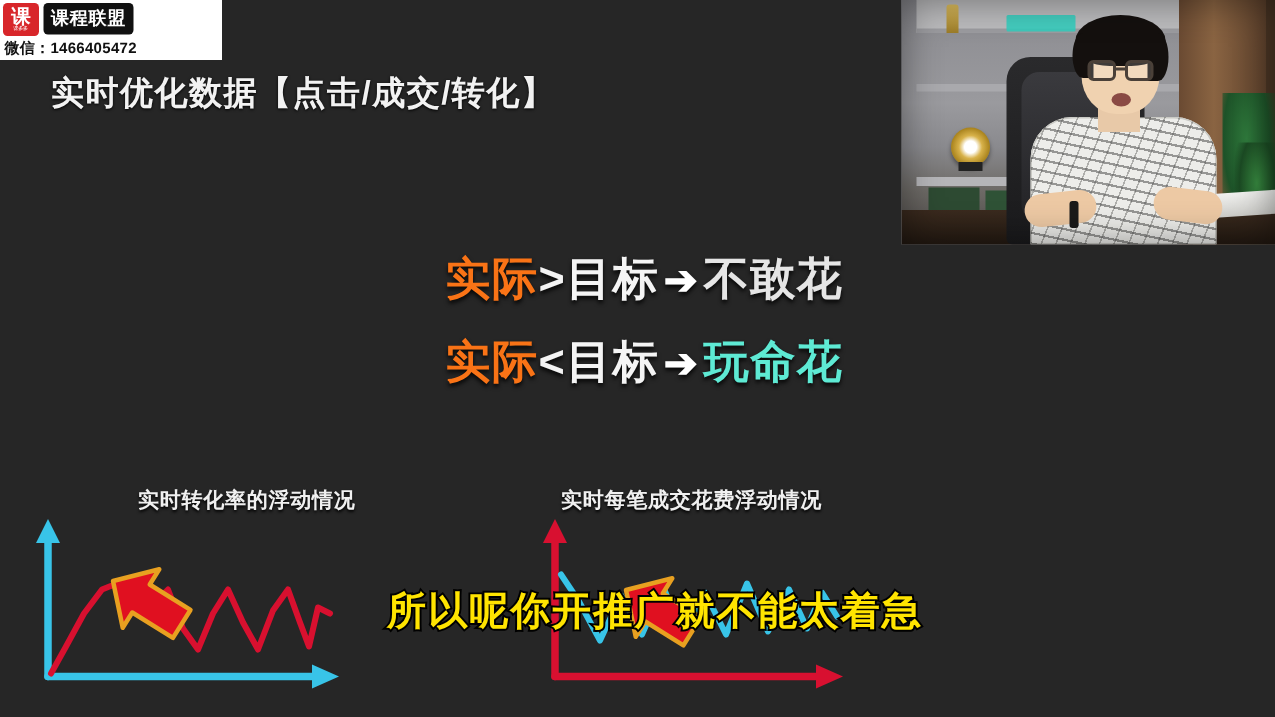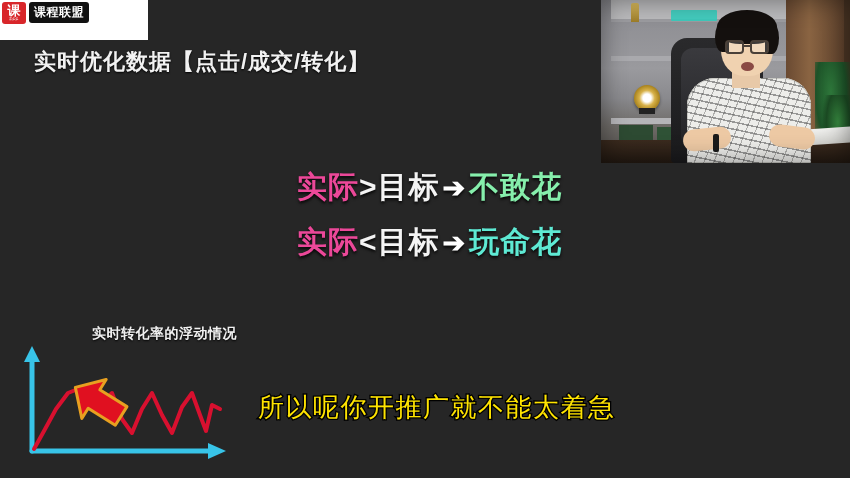--- a/index.html
+++ b/index.html
@@ -132,23 +132,23 @@
 
   
   #statements{ position:absolute; left:297px; top:172px; }
   .stmt{
     font-size:30px; font-weight:700;
     letter-spacing:1px; line-height:1.02;
     white-space:nowrap;
     text-shadow:0 2px 3px rgba(0,0,0,.85);
   }
   .stmt + .stmt{ margin-top:24px; }
-  .c-green{ color:#ec4899; }
+  .c-green{ color:#f97316; }
   .c-white{ color:#f4f4f4; }
-  .c-gold { color:#86efac; }
+  .c-gold { color:#e5e5e5; }
   .c-blue { color:#5eead4; }
   .arrow-glyph{ color:#ffffff; padding:0 3px; font-size:27px; }
 
   
   .chart{ position:absolute; }
   .chart-title{
     position:absolute;
     color:#f0f0f0; font-size:14px; font-weight:700;
     letter-spacing:.5px; white-space:nowrap;
     text-shadow:0 1px 2px #000;
@@ -163,21 +163,21 @@
   #chart2 .chart-title{ left:78px; top:0; }
   #chart2 svg{ top:18px; }
 
   #chart3{ left:352px; top:325px; width:260px; height:140px; }
   #chart3 .chart-title{ left:22px; top:0; }
   #chart3 svg{ top:18px; }
 
   
   #caption{
     position:absolute; left:258px; top:390px;
-    font-size:26px; font-weight:400;
+    font-size:26px; font-weight:700;
     color:#ffe400;
     letter-spacing:1.5px;
     white-space:nowrap;
     -webkit-text-stroke:2.6px #000;
     paint-order:stroke fill;
     text-shadow:0 0 1px #000;
   }
 </style>
 </head>
 <body>
@@ -185,20 +185,21 @@
 <div id="stage">
 
   <div id="watermark">
     <div id="wm-top">
       <div id="wm-badge">
         <span class="big">课</span>
         <span class="small">课多多</span>
       </div>
       <div id="wm-name">课程联盟</div>
     </div>
+    <div id="wm-wechat">微信：1466405472</div>
   </div>
 
   <div id="slide-title">实时优化数据【点击/成交/转化】</div>
 
   <div id="webcam">
     <div class="cam-layer" id="cam-wall"></div>
     <div class="cam-layer" id="cam-shelf-top"></div>
     <div class="cam-layer" id="cam-shelf-2"></div>
     <div class="cam-layer" id="cam-shelf-3"></div>
     <div class="cam-layer" id="cam-trophy"></div>
@@ -251,16 +252,31 @@
         <line x1="18" y1="108" x2="198" y2="108" stroke="#38c4e8" stroke-width="5" stroke-linecap="round"></line>
         <polygon points="212,108 194,100 194,116" fill="#38c4e8"></polygon>
       </g>
       <polyline fill="none" stroke="#d8102f" stroke-width="4" stroke-linecap="round" stroke-linejoin="round" points="20,106 30,88 42,66 54,50 64,46 76,54 86,62 98,50 108,76 118,90 128,66 138,50 148,72 158,90 168,64 178,50 186,72 192,88 198,62 206,66"></polyline>
       <g transform="translate(80,56) rotate(32)">
         <path d="M0,-11 L32,-11 L32,11 L0,11 L0,23 L-22,0 L0,-23 Z" fill="#e01020" stroke="#e8a020" stroke-width="3" stroke-linejoin="round"></path>
       </g>
     </svg>
   </div>
 
+  <div class="chart" id="chart3">
+    <div class="chart-title">实时每笔成交花费浮动情况</div>
+    <svg width="260" height="122" viewBox="0 0 260 122">
+      <g>
+        <line x1="18" y1="108" x2="18" y2="14" stroke="#d81030" stroke-width="5" stroke-linecap="round"></line>
+        <polygon points="18,3 10,19 26,19" fill="#d81030"></polygon>
+        <line x1="18" y1="108" x2="196" y2="108" stroke="#d81030" stroke-width="5" stroke-linecap="round"></line>
+        <polygon points="210,108 192,100 192,116" fill="#d81030"></polygon>
+      </g>
+      <polyline fill="none" stroke="#38c4e8" stroke-width="4" stroke-linecap="round" stroke-linejoin="round" points="22,40 34,58 48,84 62,54 76,80 90,48 104,82 118,52 132,80 146,46 160,78 174,50 186,76 196,52 206,68"></polyline>
+      <g transform="translate(84,62) rotate(32)">
+        <path d="M0,-11 L30,-11 L30,11 L0,11 L0,23 L-22,0 L0,-23 Z" fill="#e01020" stroke="#e8a020" stroke-width="3" stroke-linejoin="round"></path>
+      </g>
+    </svg>
+  </div>
 
   <div id="caption">所以呢你开推广就不能太着急</div>
 
 </div>
 
 </body></html>

